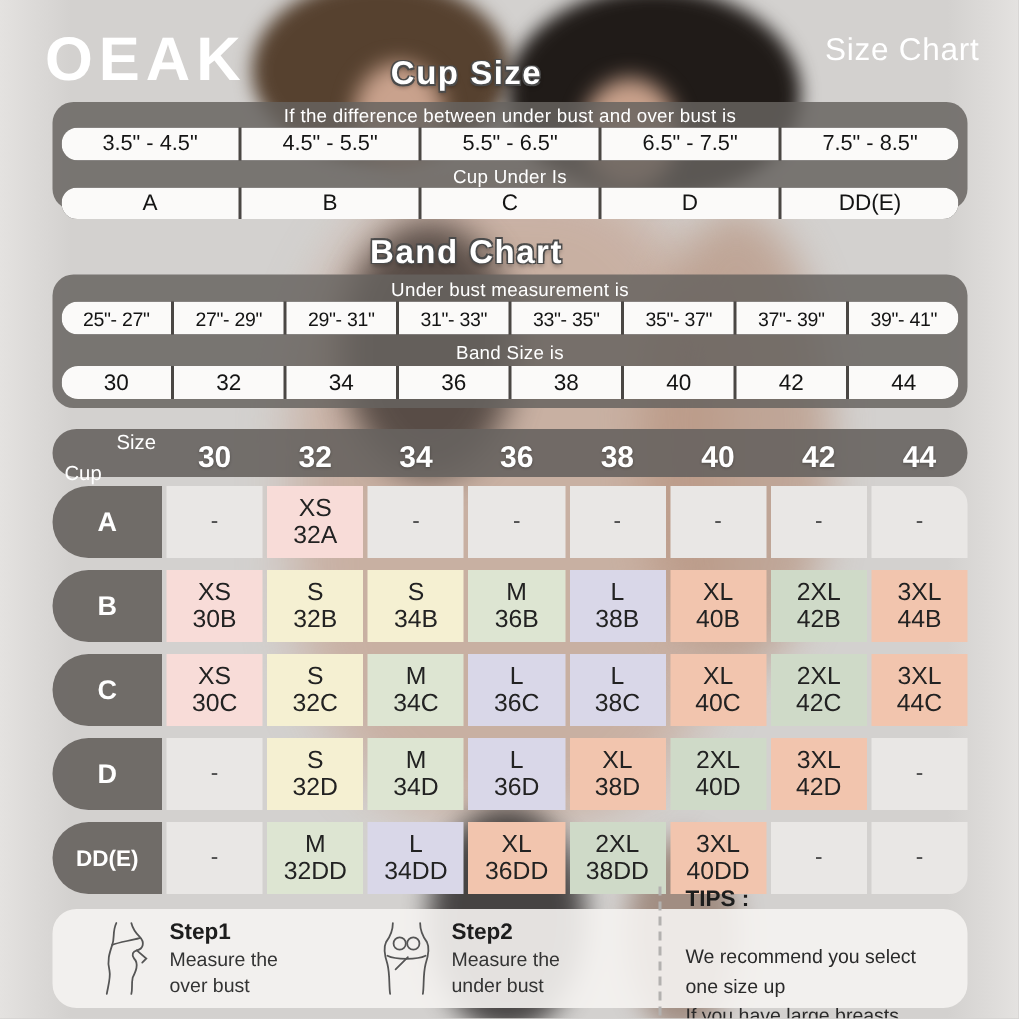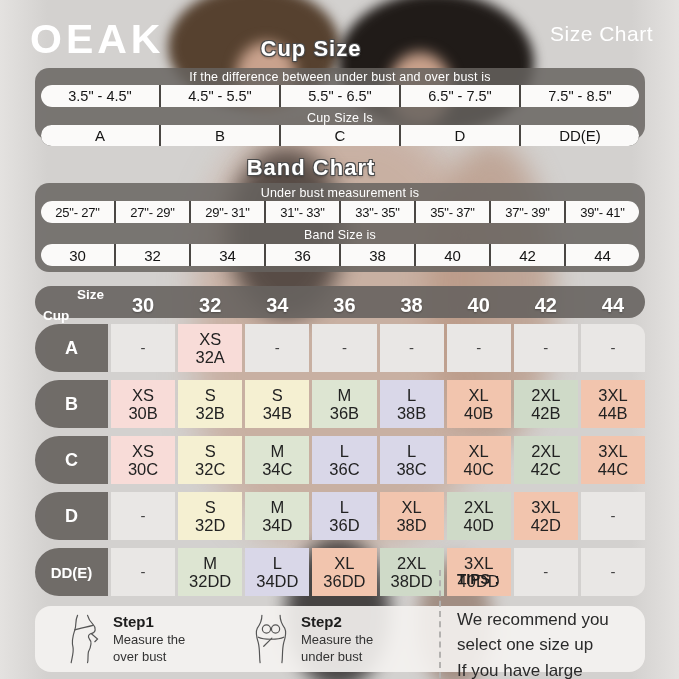--- a/index.html
+++ b/index.html
@@ -73,21 +73,21 @@
   
   .matrix-grid-cols{display:grid;grid-template-columns:73px repeat(8,1fr);gap:3px;width:610px;box-sizing:border-box;}
   .matrix-header{
     left:35px;top:286px;height:32px;border-radius:16px;
     background:rgba(103,99,95,.9);align-items:center;
   }
   .mh-num{
     text-align:center;color:#fff;font-size:20px;font-weight:700;
     text-shadow:0 1px 2px rgba(0,0,0,.3);
   }
-  .corner{position:relative;height:39px;color:#fff;font-weight:bold;}
+  .corner{position:relative;height:39px;color:#fff;}
   .corner-size{position:absolute;top:1px;right:4px;font-size:13.5px;}
   .corner-cup{position:absolute;bottom:2px;left:8px;font-size:13.5px;}
   .matrix-rows{left:35px;top:324px;width:610px;}
   .matrix-row{margin-bottom:8px;height:48px;}
   .mlabel{
     background:rgba(103,99,95,.92);border-radius:24px 0 0 24px;
     display:flex;align-items:center;justify-content:center;
     color:#fff;font-weight:700;font-size:18px;
   }
   .mlabel.small{font-size:15px;}
@@ -106,21 +106,21 @@
     left:35px;top:606px;width:610px;height:66px;border-radius:16px;
     background:rgba(245,243,241,.9);display:flex;align-items:center;
     box-sizing:border-box;padding:0 28px;
   }
   .step{display:flex;align-items:center;width:188px;}
   .step svg{flex:0 0 auto;margin-right:10px;}
   .step-title{font-size:15px;font-weight:700;color:#1d1d1d;margin-bottom:2px;}
   .step-text{font-size:13px;color:#333;width:94px;line-height:1.25;}
   .tips{flex:1;border-left:2px dashed #b3b1af;padding-left:16px;align-self:center;}
   .tips .step-title{margin-bottom:20px;}
-  .tips-line{font-size:17px;color:#2a2a2a;line-height:1.5;}
+  .tips-line{font-size:13px;color:#2a2a2a;line-height:1.5;}
 </style>
 </head>
 <body>
 
 <div class="stage">
 
   <div class="photo-layer">
     <div class="blob ph-hair-left"></div>
     <div class="blob ph-hair-right"></div>
     <div class="blob ph-face-left"></div>
@@ -138,21 +138,21 @@
   <div class="z section-title cup-title">Cup Size</div>
   <div class="z gtable cup-table">
     <div class="cond cup-cond1">If the  difference between under bust and over bust is</div>
     <div class="pill-row cols5 cup-ranges" id="cup-ranges">
         <div>3.5" -  4.5"</div>
         <div>4.5" -  5.5"</div>
         <div>5.5" -  6.5"</div>
         <div>6.5" -  7.5"</div>
         <div>7.5" -  8.5"</div>
       </div>
-    <div class="cond cup-cond2">Cup Size Is</div>
+    <div class="cond cup-cond2">Cup Under Is</div>
     <div class="pill-row cols5 cup-letters" id="cup-letters">
         <div>A</div>
         <div>B</div>
         <div>C</div>
         <div>D</div>
         <div>DD(E)</div>
       </div>
   </div>
 
   <div class="z section-title band-title">Band Chart</div>

